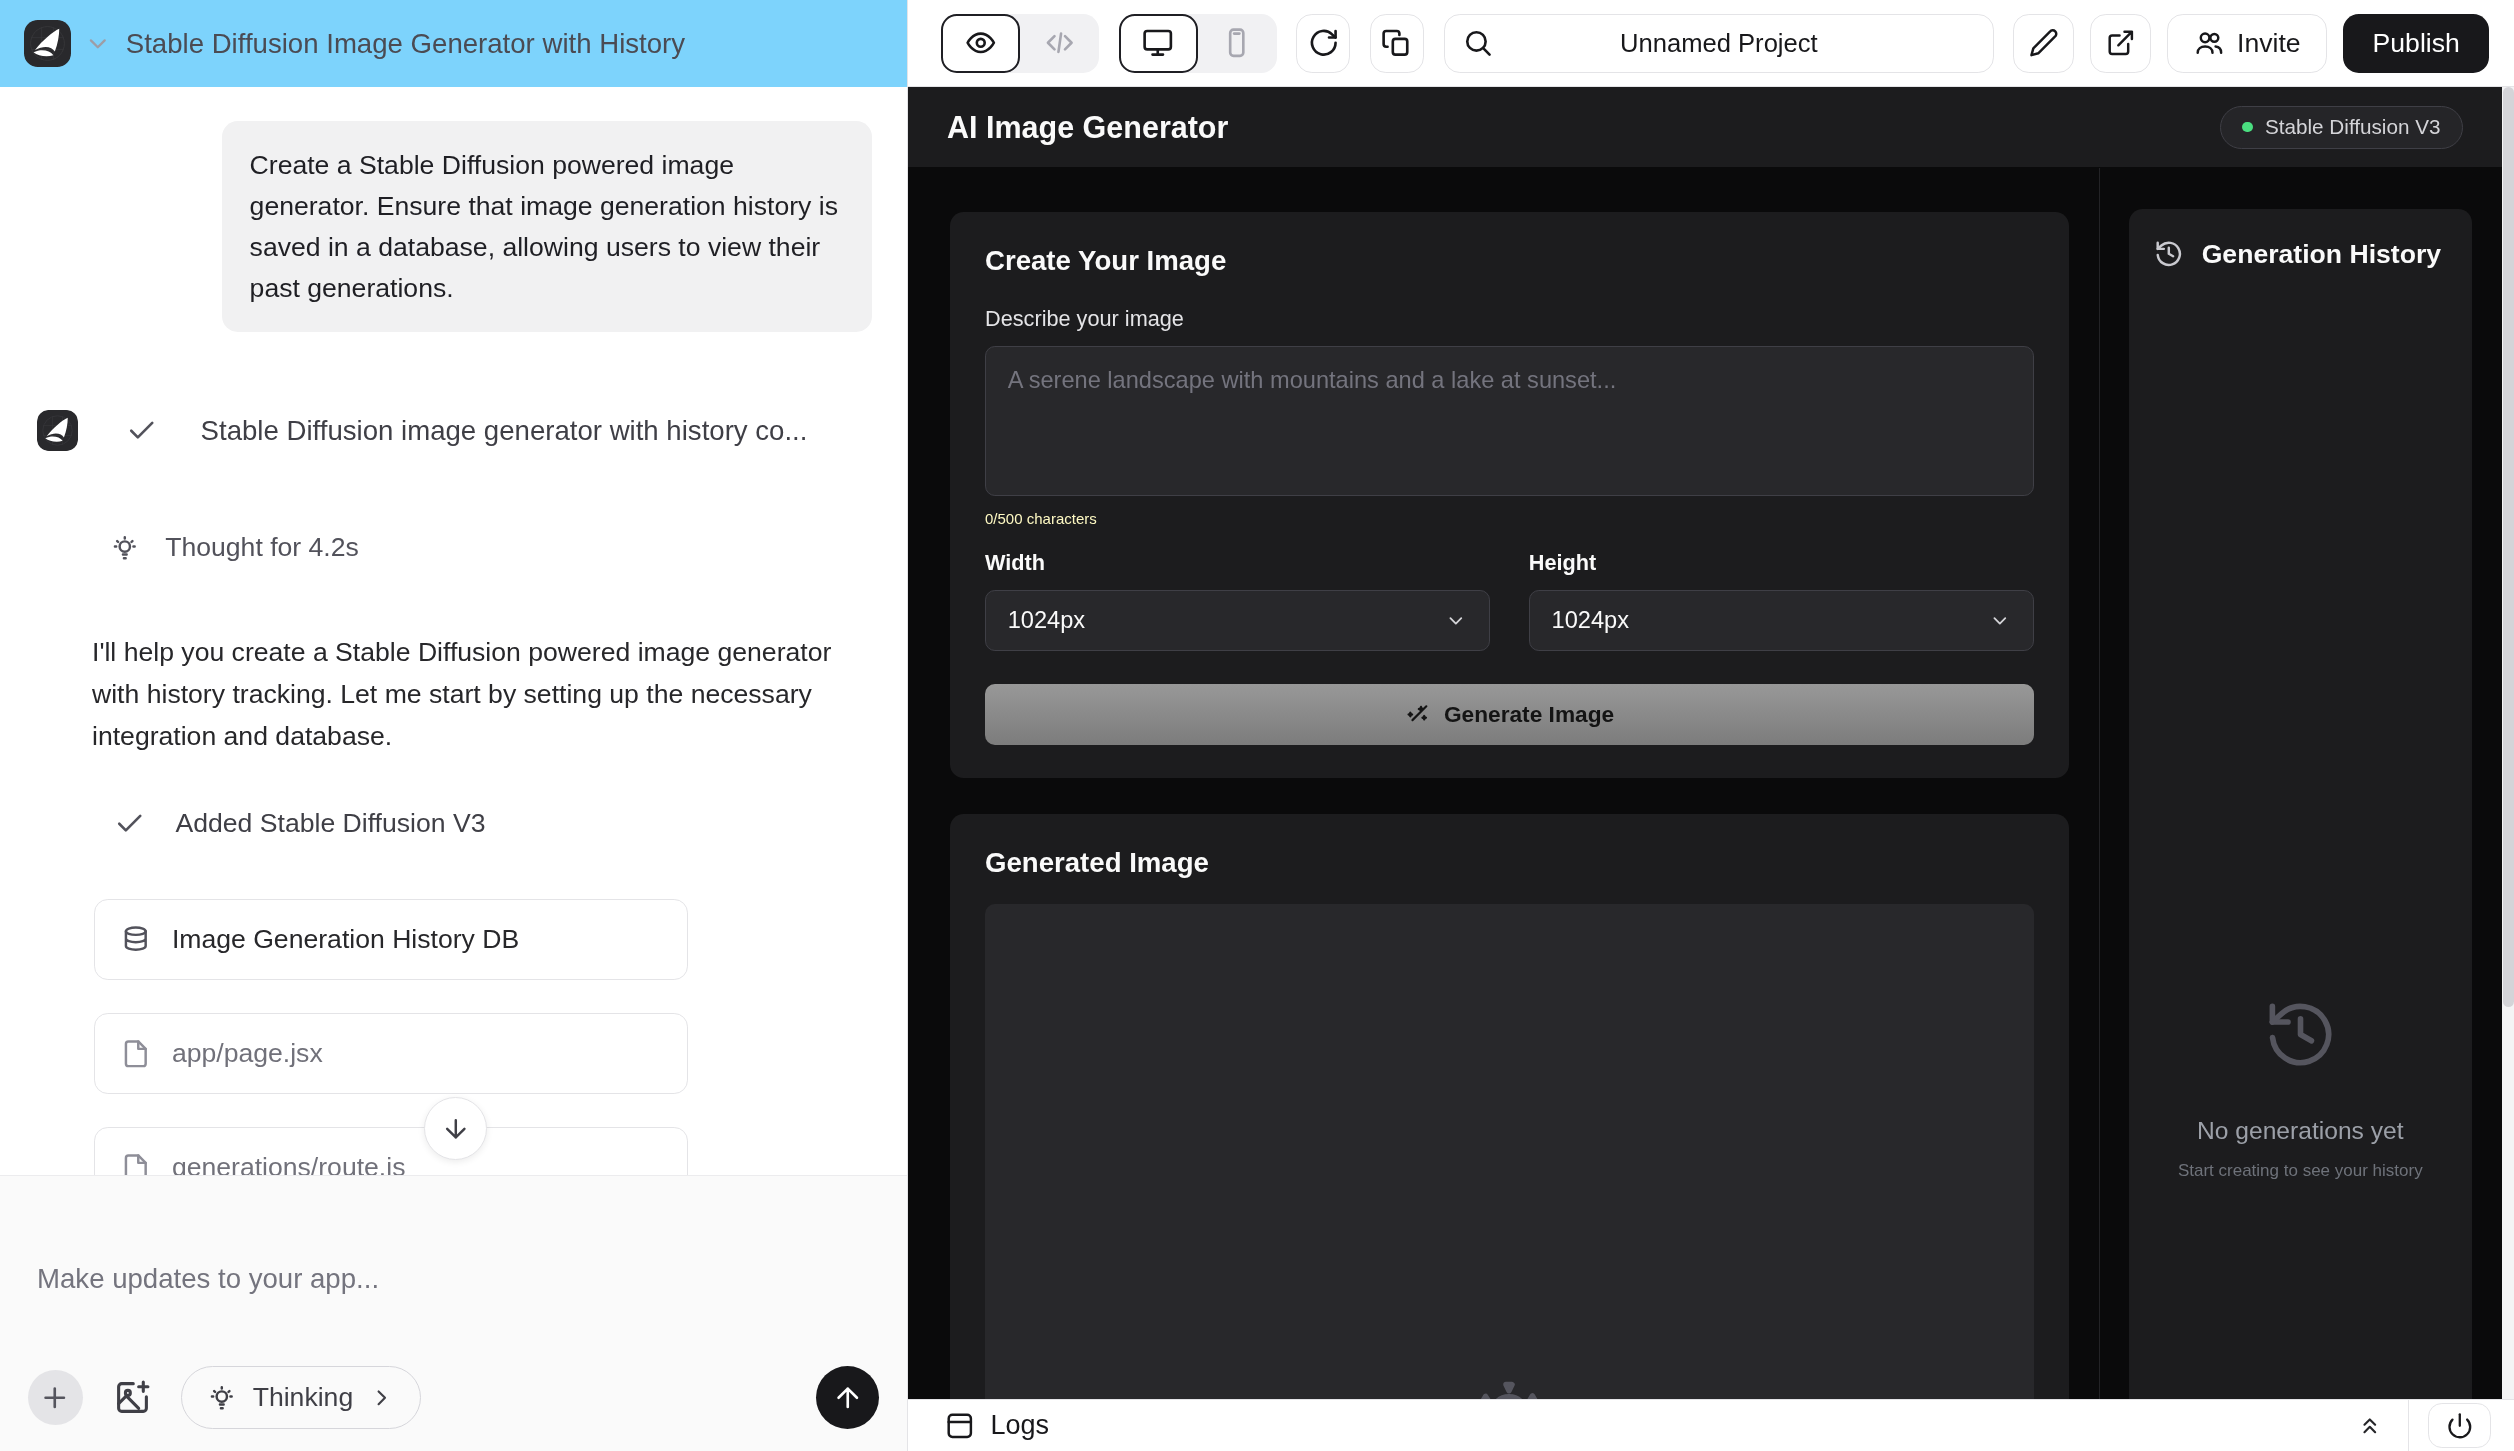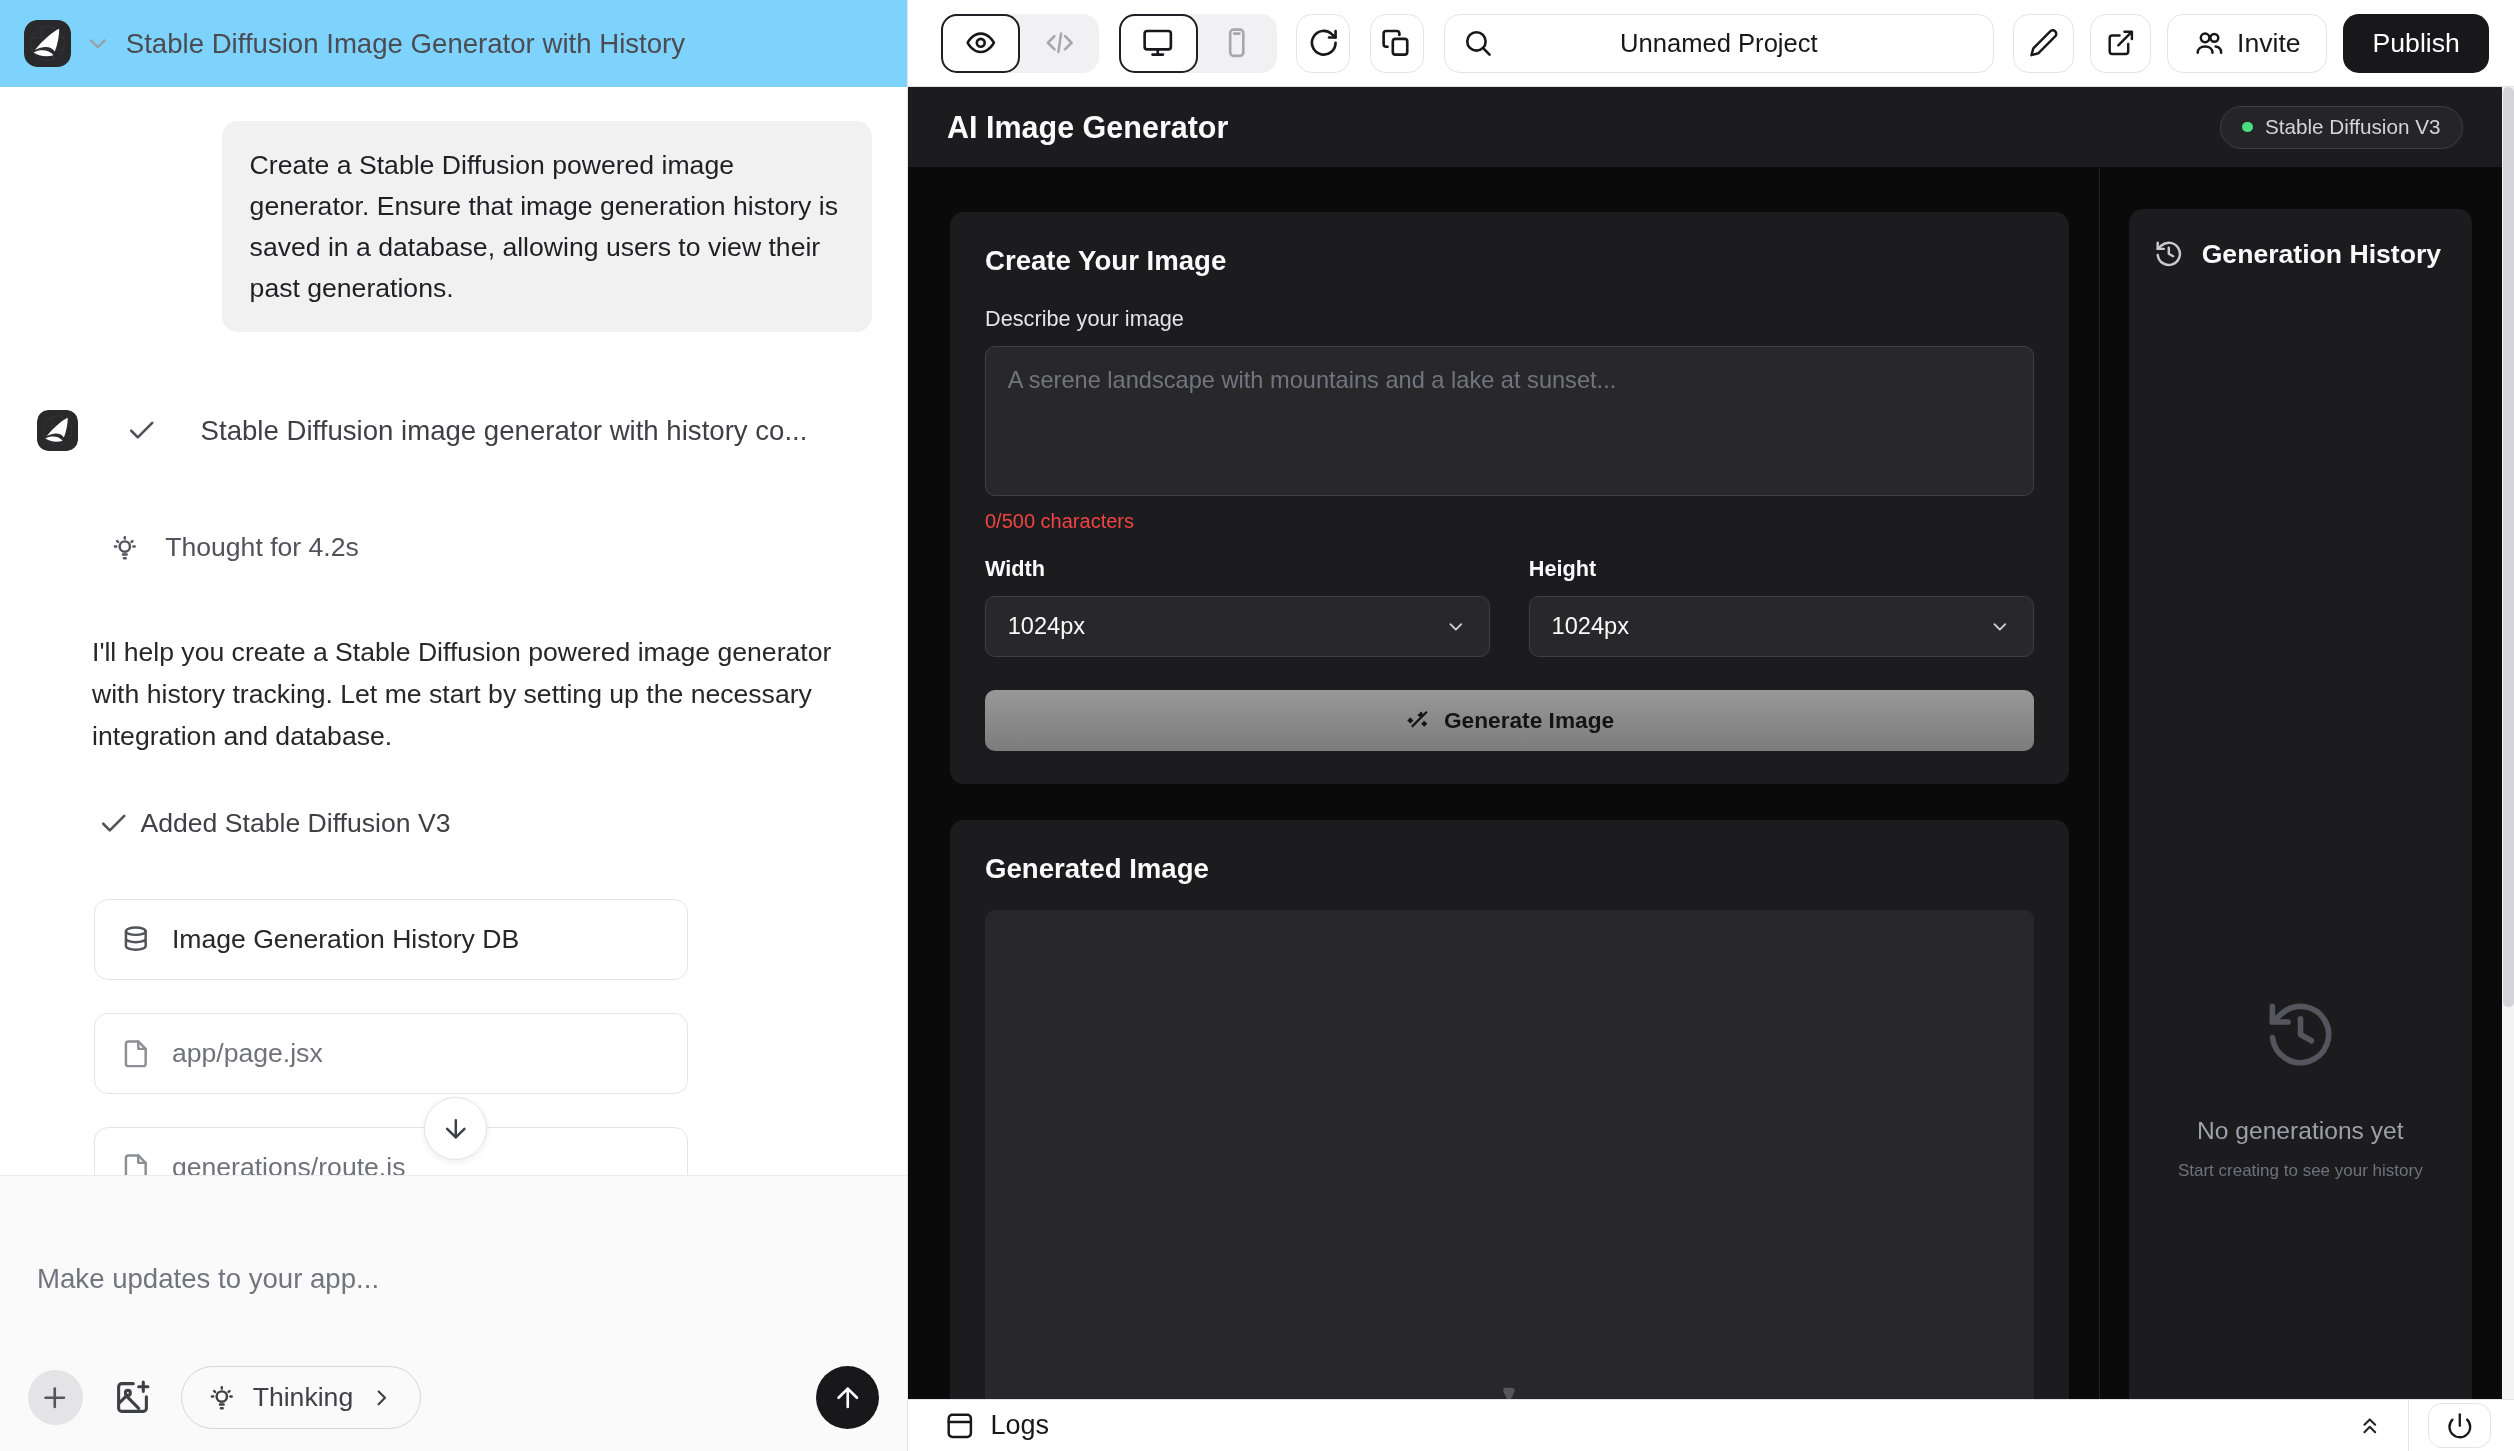--- a/index.html
+++ b/index.html
@@ -21,21 +21,21 @@
     border-radius:15.8px; padding:23.6px 27.6px; font-size:26.6px; line-height:41px; color:#1f1f24; }
   .row-abs { position:absolute; display:flex; align-items:center; }
   .status-row { top:323px; left:37px; gap:16px; }
   .avatar { width:41px; height:41px; border-radius:11.8px; overflow:hidden; flex:none; }
   .check-ic { color:#52525b; margin-left:31.5px; }
   .status-text { margin-left:27.6px; font-size:27.6px; font-weight:500; color:#3f3f46; }
   .thought-row { top:445px; left:110px; gap:25.6px; color:#52525b; }
   .thought-text { font-size:26.6px; color:#52525b; }
   .paragraph { position:absolute; top:544px; left:92px; width:778px; font-size:26.6px;
     line-height:42px; color:#27272a; }
-  .added-row { top:721px; left:98px; gap:11px; }
+  .added-row { top:721px; left:114px; gap:30px; }
   .added-text { font-size:26.6px; font-weight:500; color:#3f3f46; }
   .artifact { position:absolute; left:94px; width:594px; height:81px; background:#fff;
     border:1px solid #e4e4e7; border-radius:13.8px; display:flex; align-items:center;
     padding:0 25.6px; gap:21.7px; }
   .artifact .lbl { font-size:26.6px; color:#27272a; }
   .artifact.dim .lbl { color:#71717a; }
   .artifact .aic { color:#52525b; }
   .artifact.dim .aic { color:#8e8e98; }
   .scroll-down { position:absolute; left:424px; top:1010px; width:63px; height:63px;
     border-radius:50%; background:#fff; border:1px solid #e4e4e7; display:flex;
@@ -92,21 +92,21 @@
   .app-body { flex:1; display:flex; overflow:hidden; }
   .app-main { flex:1; padding:44px 30.5px 0 42px; overflow:hidden; }
   .card { background:#1c1c1e; border-radius:13.8px; }
   .create-card { padding:32.5px 35px; }
   .card-title { font-size:27.6px; font-weight:700; color:#fafafa; }
   .field-label { font-size:21.7px; color:#e4e4e7; margin-top:29.6px; }
   .prompt-area { margin-top:13.8px; width:100%; height:150px; background:#28282b;
     border:1px solid #3f3f46; border-radius:9.9px; padding:19.7px 21.7px; font-size:23.6px;
     color:#e4e4e7; resize:none; outline:none; font-family:"Liberation Sans", sans-serif; }
   .prompt-area::placeholder { color:#74747e; }
-  .char-count { margin-top:9.9px; font-size:20px; color:#ef4444; }
+  .char-count { margin-top:9.9px; font-size:15px; color:#fef9c3; }
   .wh-row { display:flex; gap:39px; margin-top:23.6px; }
   .wh-col { flex:1; }
   .wh-label { font-size:21.7px; font-weight:600; color:#fafafa; }
   .select { margin-top:13.8px; height:61px; background:#28282b; border:1px solid #3f3f46;
     border-radius:9.9px; display:flex; align-items:center; padding:0 21.7px; color:#fafafa;
     font-size:23.6px; }
   .select .sel-chev { margin-left:auto; color:#d4d4d8; }
   .generate-btn { margin-top:33px; width:100%; height:61px; border:none; border-radius:9.9px;
     background:linear-gradient(180deg,#989898,#7c7c7c); color:#141414; font-size:22.7px;
     font-weight:700; display:flex; align-items:center; justify-content:center; gap:13.8px;

